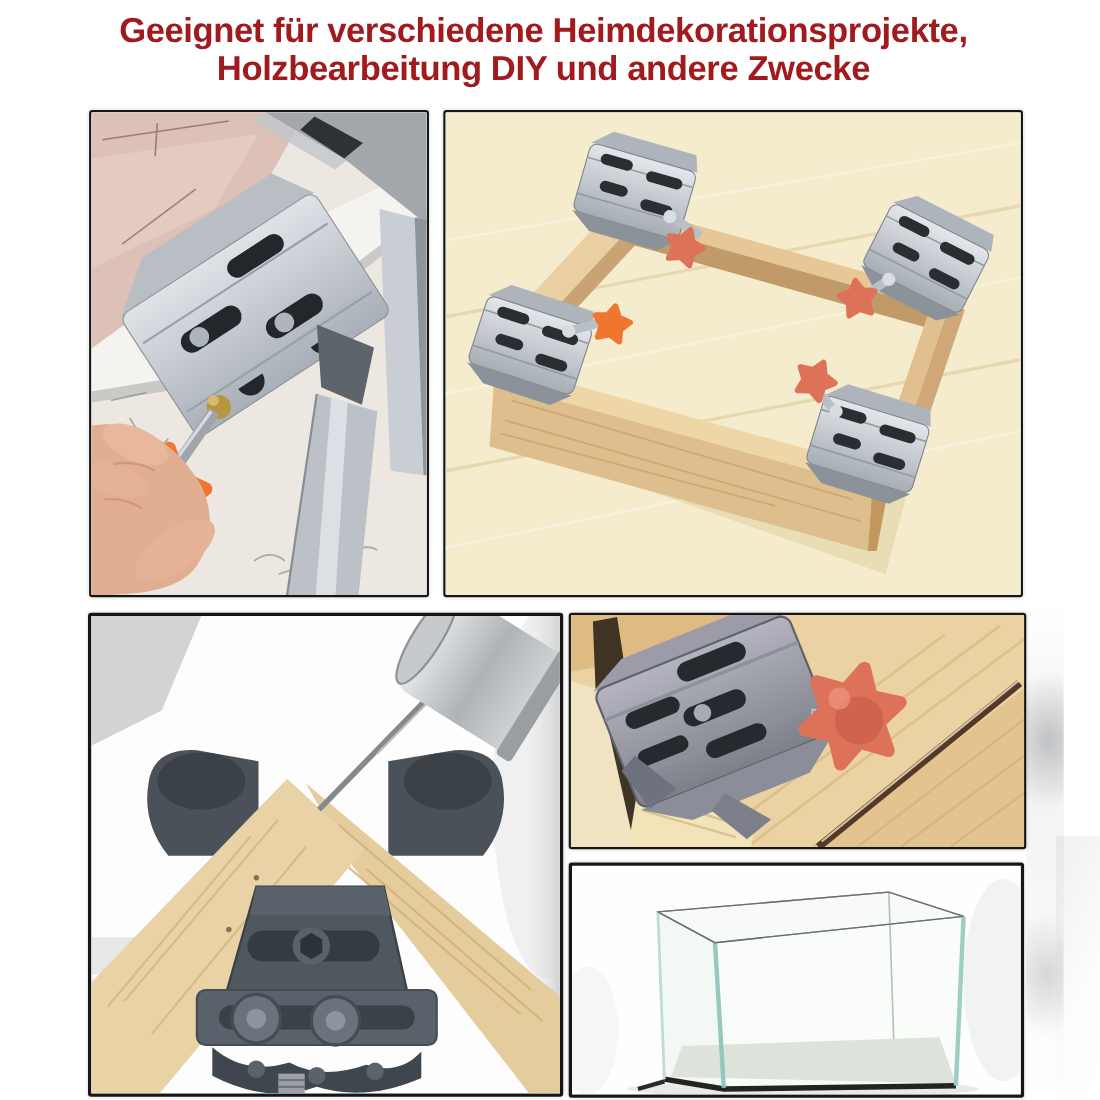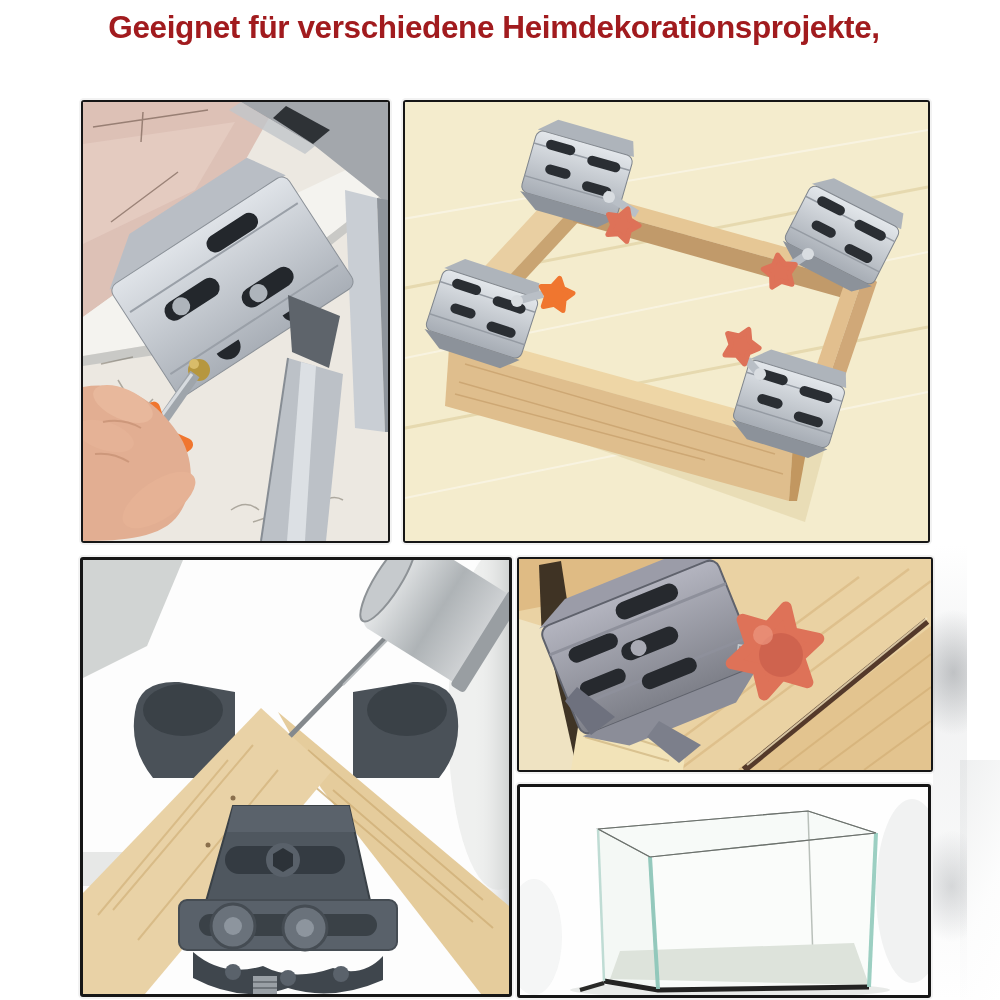--- a/index.html
+++ b/index.html
@@ -28,21 +28,21 @@
       linear-gradient(to bottom, rgba(200,203,206,0) 0%, rgba(190,193,196,.22) 30%, rgba(205,208,210,.16) 65%, rgba(200,203,206,0) 100%);
   }
   .far-shade{
     position:absolute;left:960px;top:760px;width:40px;height:240px;pointer-events:none;
     background:linear-gradient(115deg, rgba(190,194,196,.25), rgba(230,232,232,.1) 60%, rgba(255,255,255,0));
   }
 </style>
 </head>
 <body>
 
-<h1 class="heading"><span>Geeignet für verschiedene Heimdekorationsprojekte,</span><br></h1>
+<h1 class="heading"><span>Geeignet für verschiedene Heimdekorationsprojekte,</span><br><span>Holzbearbeitung DIY und andere Zwecke</span></h1>
 
 <figure class="photo" id="photo-tl">
 <svg viewBox="0 0 305 439">
   <defs>
     <linearGradient id="gm1" x1="0" y1="0" x2="0" y2="1">
       <stop offset="0" stop-color="#DFE3E8"></stop>
           <stop offset="1" stop-color="#A9AFB7"></stop>
     </linearGradient>
   </defs>
   <rect width="305" height="439" fill="#ECE8E1"></rect>

